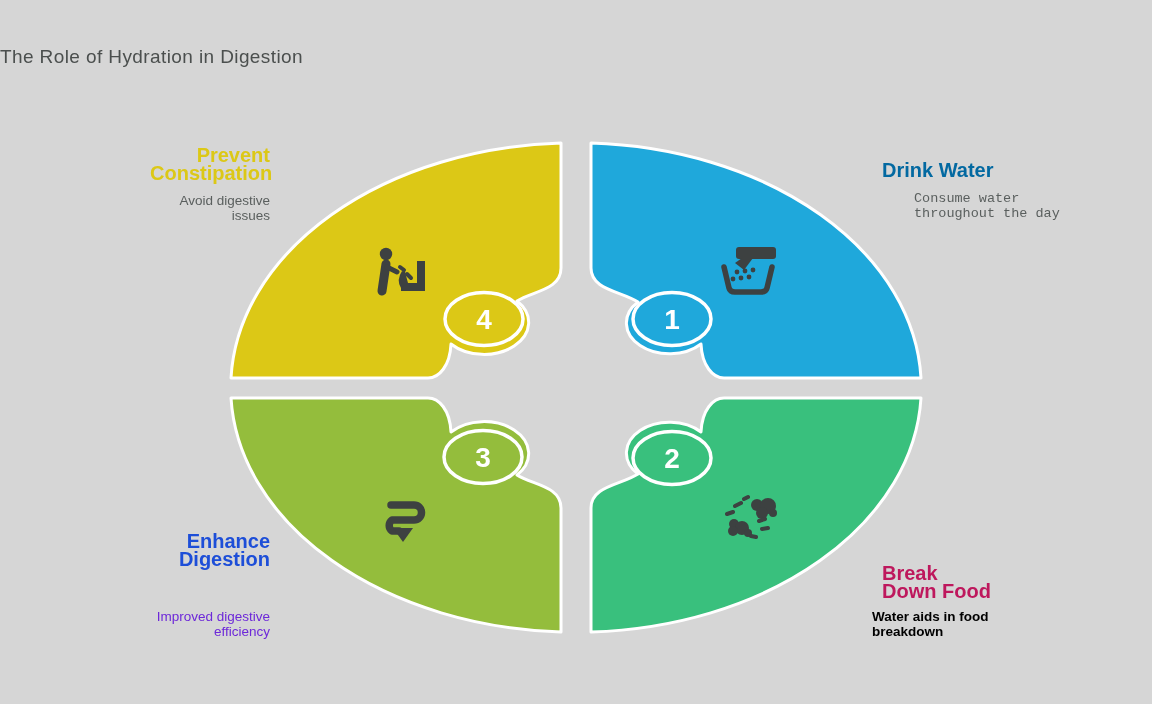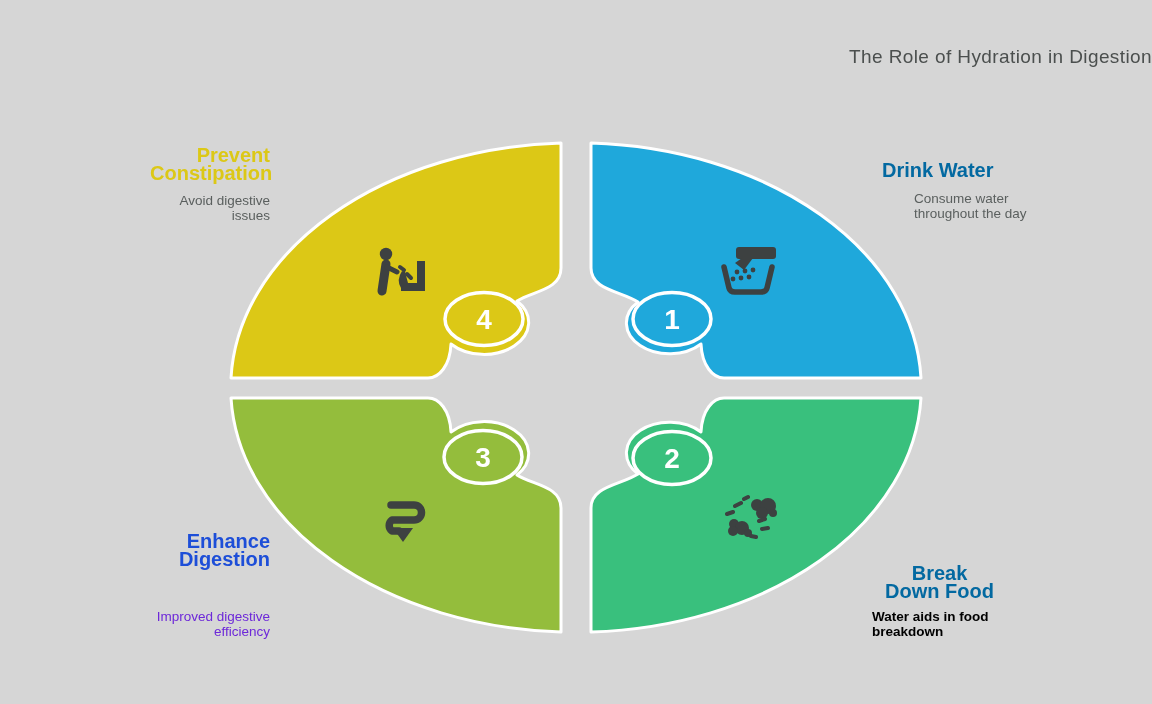--- a/index.html
+++ b/index.html
@@ -6,21 +6,21 @@
   .stage{
     position:relative;
     width:1152px;height:704px;
     overflow:hidden;
     font-family:"Liberation Sans", sans-serif;
     background:#d6d6d6;
   }
   .page-title{
     position:absolute;
     left:0;top:46px;width:1152px;
-    text-align:right;
+    text-align:left;
     font-size:19px;font-weight:400;letter-spacing:.4px;
   }
   .diagram-svg{position:absolute;left:0;top:0;}
   .lbl{
     position:absolute;
     font-weight:700;font-size:20px;line-height:18px;
   }
   .sub{
     position:absolute;
     font-size:13.5px;line-height:15px;margin-left:32px;
@@ -110,21 +110,21 @@
       <path d="M 400 267 L 404 270 M 407 274 L 411 278" fill="none" stroke-width="4" stroke-linecap="round" stroke="#3d4141"></path>
       <path d="M 417 261 L 425 261 L 425 291 L 401 291 L 401 283 L 417 283 Z"></path>
       <path d="M 402 271 Q 396 280 401 288 L 408 283 L 405 272 Z"></path>
     </g>
   </svg>
 
   <div class="lbl ta-r" style="right: 882px; top: 146px; width: 120px; color: rgb(220, 200, 22);">Prevent Constipation</div>
   <div class="sub ta-r" style="right: 882px; top: 193px; width: 118px; color: rgb(90, 95, 94);">Avoid digestive issues</div>
 
   <div class="lbl" style="left: 882px; top: 161px; width: 140px; color: #0369a1;">Drink Water</div>
-  <div class="sub" style="left: 882px; top: 191px; width: 150px; color: rgb(90, 95, 94);">Consume water throughout the day</div>
+  <div class="sub" style="left: 882px; top: 191px; width: 150px; color: rgb(90, 95, 94); font-family: Liberation Mono, monospace;">Consume water throughout the day</div>
 
   <div class="lbl ta-r" style="right: 882px; top: 532px; width: 110px; color: #1d4ed8;">Enhance Digestion</div>
   <div class="sub ta-r" style="right: 882px; top: 609px; width: 145px; color: #6d28d9;">Improved digestive efficiency</div>
 
-  <div class="lbl" style="left: 882px; top: 564px; width: 115px; color: #0369a1; text-align: center;">Break Down Food</div>
+  <div class="lbl" style="left: 882px; top: 564px; width: 115px; color: #be185d;">Break Down Food</div>
   <div class="sub" style="left: 840px; top: 609px; width: 145px; color: #000000; font-weight: bold;">Water aids in food breakdown</div>
 
 </div>
 
 </body></html>

